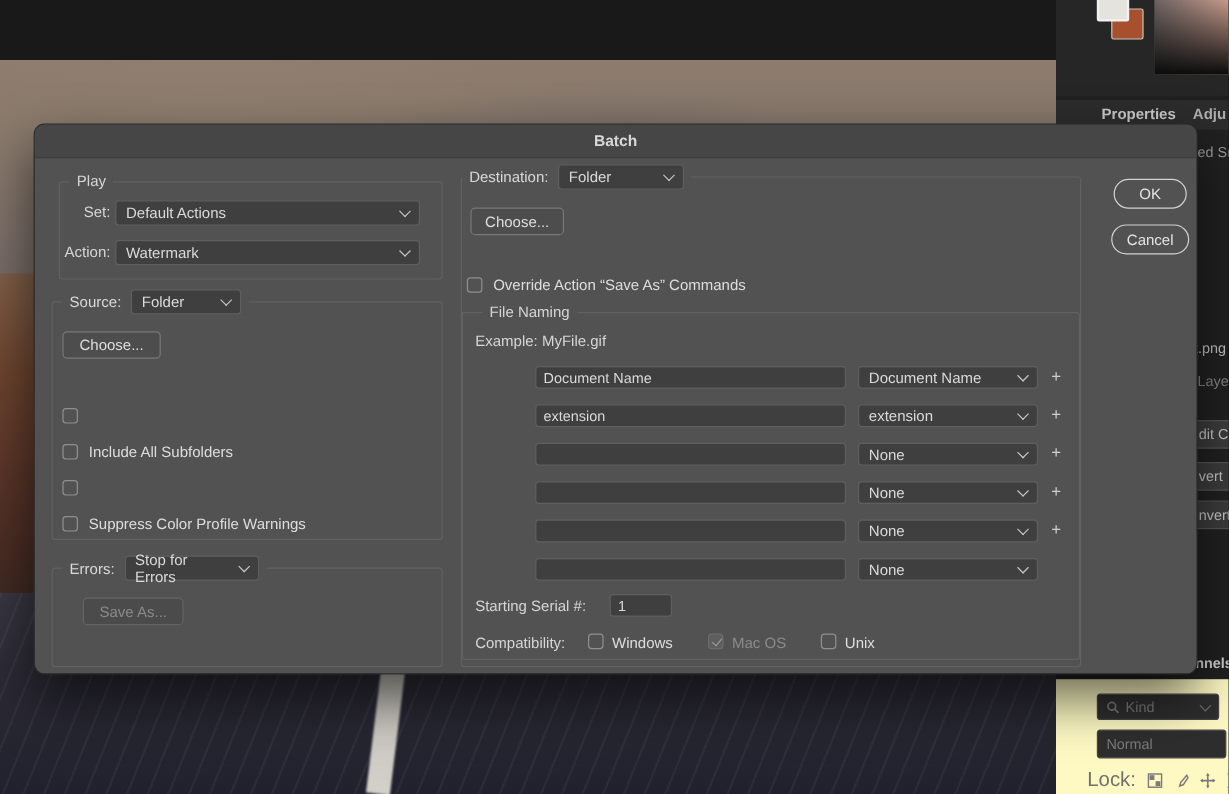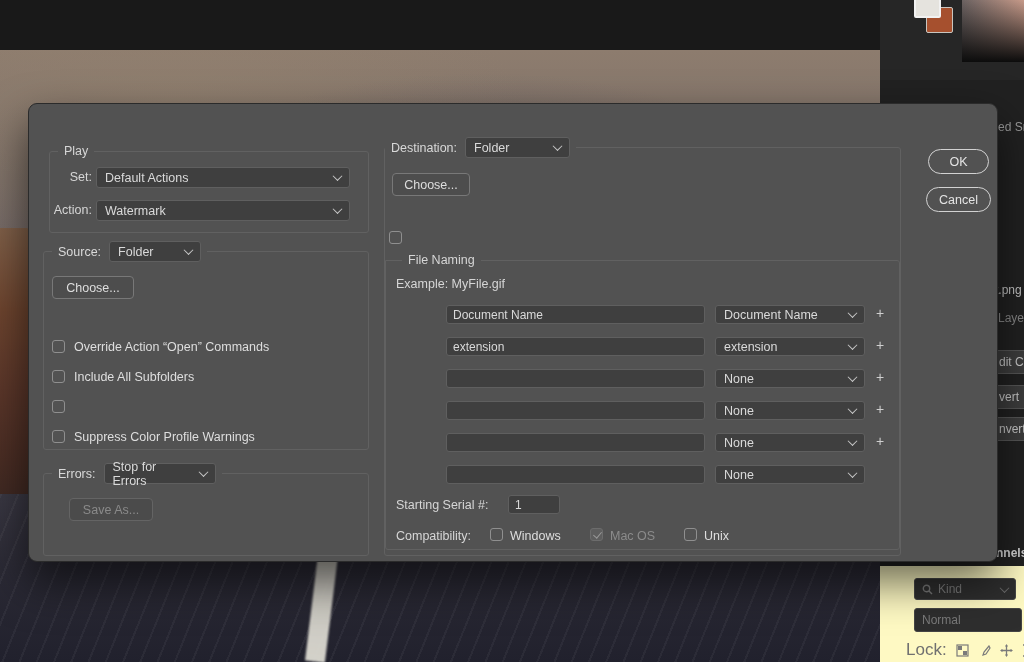--- a/index.html
+++ b/index.html
@@ -91,20 +91,24 @@
       <div class="lane-stripe"></div>
     </div>
   </div>
 
   <div class="panel">
     <div class="panel-top">
       <div class="swatch swatch-bg"></div>
       <div class="swatch swatch-fg"></div>
       <div class="color-field"></div>
     </div>
+    <div class="tabs-row">
+      <span class="tab" style="left:38px">Properties</span>
+      <span class="tab dim" style="left:114px">Adju</span>
+    </div>
 
     <span class="frag" style="left:118px; top:120px">ed Sm</span>
     <span class="frag" style="left:115px; top:283px; color:#c4c4c4">t.png</span>
     <span class="frag" style="left:118px; top:311px; color:#868686">Laye</span>
     <div class="frag-btn" style="top:350px">
       <span>dit C</span>
     </div>
     <div class="frag-btn" style="top:385px">
       <span>vert</span>
     </div>
@@ -140,20 +144,23 @@
             <path d="M6.5 0 L8 2.5 L5 2.5 Z M6.5 13 L8 10.5 L5 10.5 Z M0 6.5 L2.5 5 L2.5 8 Z M13 6.5 L10.5 5 L10.5 8 Z" fill="#7a7a7a"></path>
           </svg>
         <svg class="ic" width="9" height="13" viewBox="0 0 9 13">
             <path d="M1 1 L8 1 M4.5 1 L4.5 12 M1 12 L8 12" stroke="#7a7a7a" stroke-width="1.3"></path>
           </svg>
       </div>
     </div>
   </div>
 
   <div class="dialog">
+    <div class="title-bar">
+      <span>Batch</span>
+    </div>
 
     <div class="group" style="left:20px; top:47px; width:320px; height:82px">
       <span class="legend">Play</span>
       <span class="lbl" style="left:0; top:18px; width:42px; text-align:right">Set:</span>
       <div class="dd dd-abs" style="left:46px; top:15px; width:254px">
         <span>Default Actions</span>
         <span class="chev"></span>
       </div>
       <span class="lbl" style="left:-6px; top:51px; width:48px; text-align:right">Action:</span>
       <div class="dd dd-abs" style="left:46px; top:48px; width:254px">
@@ -167,21 +174,20 @@
         <span>Source:</span>
         <div class="dd" style="height:21px; width:92px">
           <span>Folder</span>
           <span class="chev"></span>
         </div>
       </div>
       <div class="btn" style="left:8px; top:24px; width:82px; height:23px">
         <span>Choose...</span>
       </div>
       <span class="cb" style="left:8px; top:88px"></span>
-      <span class="cb-lbl" style="left:30px; top:88px">Override Action “Open” Commands</span>
       <span class="cb" style="left:8px; top:118px"></span>
       <span class="cb-lbl" style="left:30px; top:118px">Include All Subfolders</span>
       <span class="cb" style="left:8px; top:148px"></span>
       <span class="cb" style="left:8px; top:178px"></span>
       <span class="cb-lbl" style="left:30px; top:178px">Suppress Color Profile Warnings</span>
     </div>
 
     <div class="group" style="left:14px; top:369px; width:326px; height:83px">
       <div class="legend-row">
         <span>Errors:</span>
@@ -200,20 +206,21 @@
         <span>Destination:</span>
         <div class="dd" style="height:21px; width:105px">
           <span>Folder</span>
           <span class="chev"></span>
         </div>
       </div>
       <div class="btn" style="left:7px; top:25px; width:78px; height:23px">
         <span>Choose...</span>
       </div>
       <span class="cb" style="left:4px; top:83px"></span>
+      <span class="cb-lbl" style="left:26px; top:83px">Override Action “Save As” Commands</span>
 
       <div class="group" style="left:0; top:112px; width:515px; height:290px; border-radius:0 3px 3px 3px">
         <span class="legend" style="left:16px">File Naming</span>
         <span class="lbl" style="left:10px; top:16px">Example: MyFile.gif</span>
 
         <input class="ti" style="left: 60px; top: 44px; width: 259px;" value="Document Name">
         <div class="dd dd-abs" style="left:329px; top:44px; width:150px; height:19px">
           <span>Document Name</span>
           <span class="chev"></span>
         </div>

